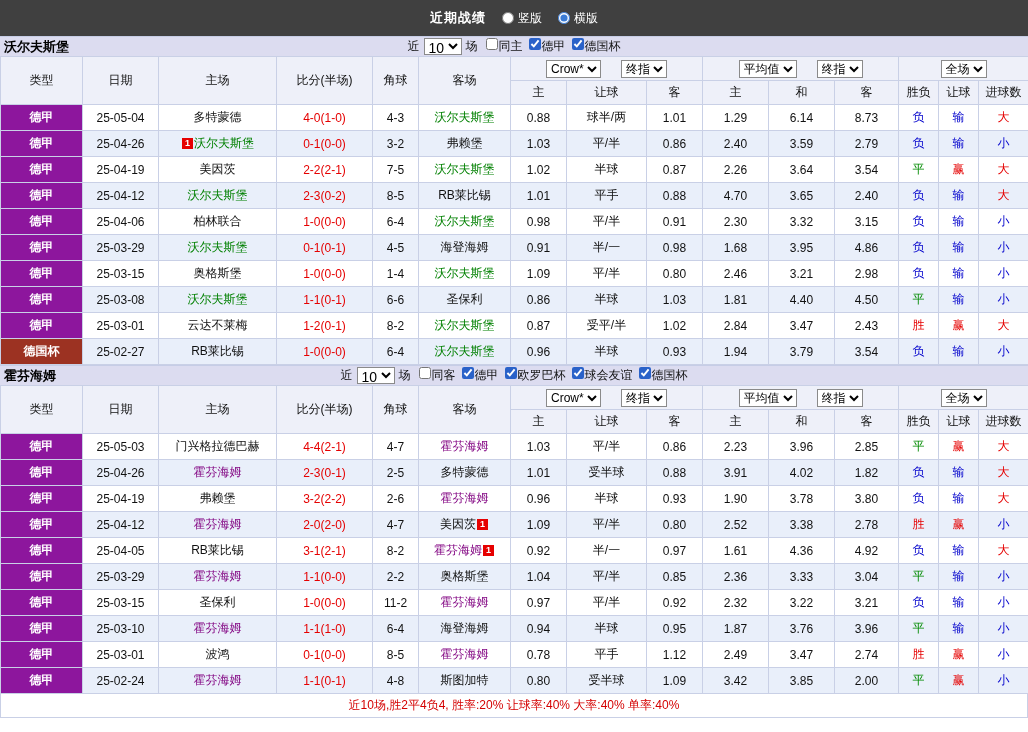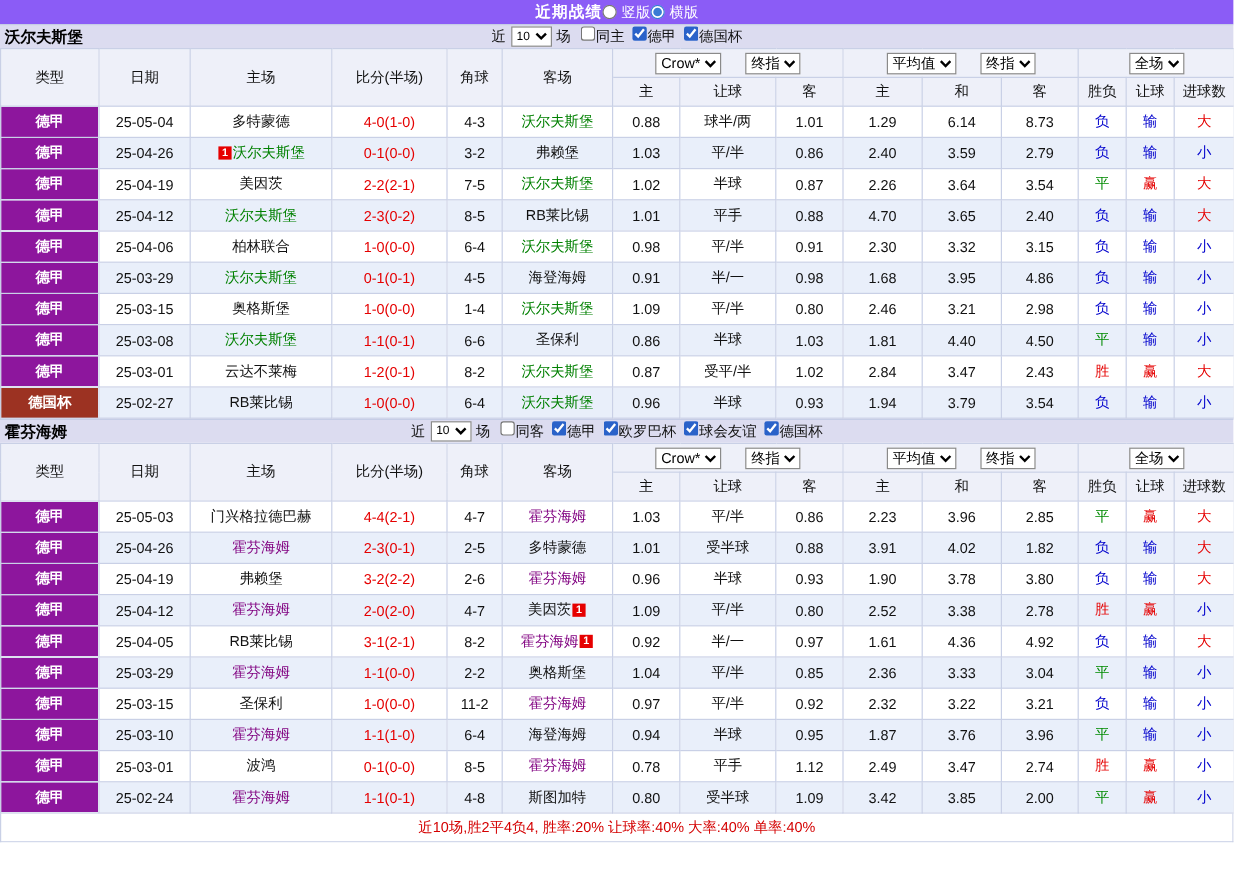--- a/index.html
+++ b/index.html
@@ -1,26 +1,26 @@
 <!DOCTYPE html>
 <html><head>
 <meta charset="utf-8">
 <style>
   * { margin:0; padding:0; box-sizing:border-box; }
   html,body { width:1028px; background:#fff; font-family:"Liberation Sans","DejaVu Sans",sans-serif; font-size:12px; color:#111; }
 
-  .topbar { height:20px; background:#8b5cf6; color:#fff; display:flex; align-items:center; justify-content:center; }
+  .topbar { height:36px; background:#404040; color:#fff; display:flex; align-items:center; justify-content:center; gap:16px; }
   .topbar-title { font-weight:bold; font-size:13px; letter-spacing:1px; }
   .topbar label { display:inline-flex; align-items:center; gap:4px; color:#fff; cursor:pointer; }
   input[type=radio] { width:12px; height:12px; accent-color:#3a7bd5; margin:0; }
 
   .section-bar { height:20px; background:#dcdcf0; border-top:1px solid #c6cde6; position:relative; display:flex; align-items:center; justify-content:center; }
   .team-name { position:absolute; left:4px; font-weight:bold; font-size:13px; color:#000; }
   .filterbar { display:flex; align-items:center; gap:4px; }
-  .filterbar select { height:17px; font-size:10px; }
+  .filterbar select { height:17px; font-size:14px; }
   .checks { display:inline-flex; align-items:center; gap:6px; margin-left:4px; }
   .checks label { display:inline-flex; align-items:flex-start; gap:1px; cursor:pointer; }
   input[type=checkbox] { width:12px; height:12px; accent-color:#2a62c9; margin:0; }
 
   table.grid { width:1028px; border-collapse:collapse; table-layout:fixed; }
   .grid th, .grid td { border:1px solid #c9d0e6; text-align:center; white-space:nowrap; overflow:hidden; padding:0 1px; }
   .grid thead th { background:#eef0f9; font-weight:normal; height:24px; }
   .grid tbody td { height:26px; }
   .grid tbody tr:nth-child(even) td { background:#e9effa; }
   .grid tbody tr:nth-child(odd) td { background:#fff; }

